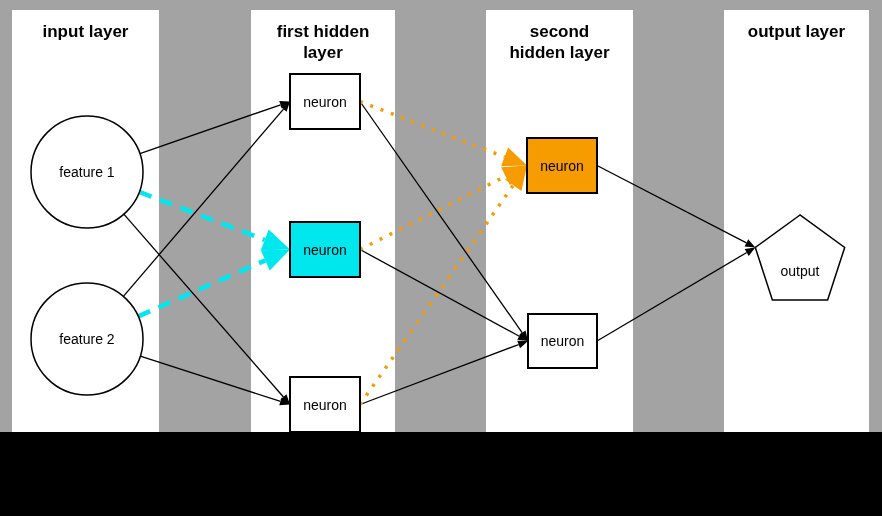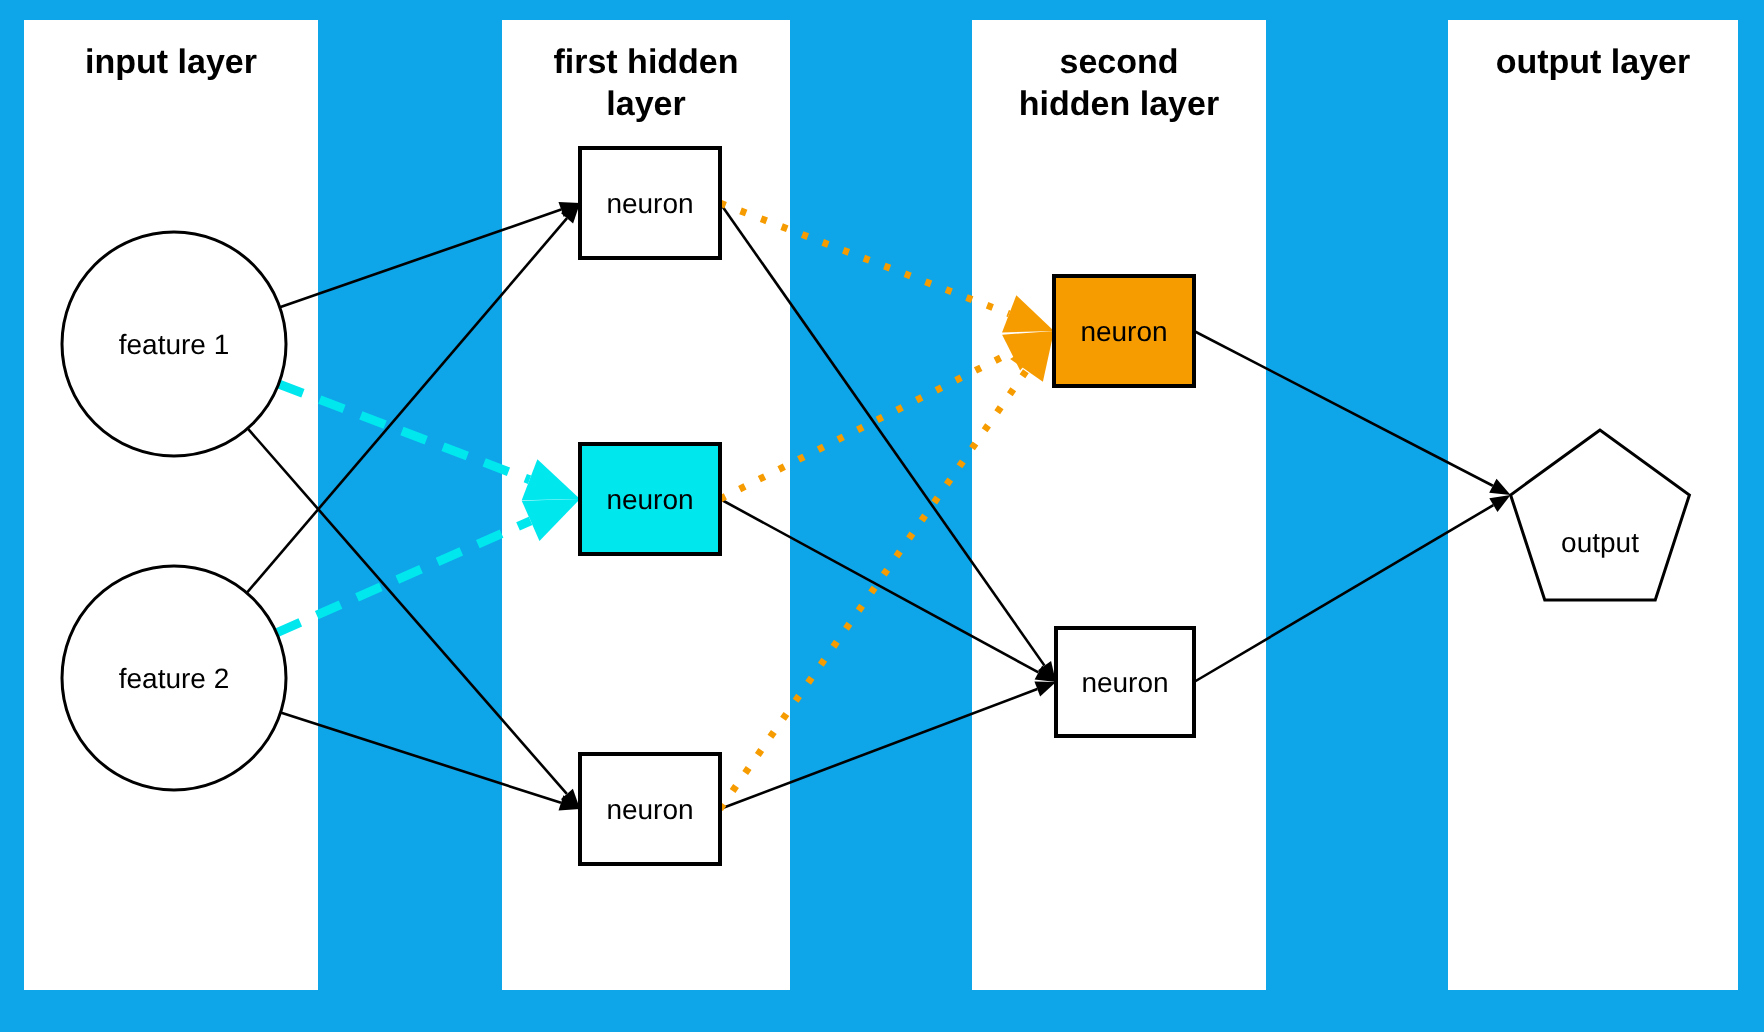--- a/index.html
+++ b/index.html
@@ -3,22 +3,22 @@
 <meta charset="utf-8">
 <style>
   html, body {
     margin: 0;
     padding: 0;
     background: #000000;
   }
   .stage {
     position: relative;
     width: 882px;
-    height: 516px;
-    background: #0ea5e9;
+    height: 432px;
+    background: #a3a3a3;
     overflow: hidden;
     font-family: "Liberation Sans", sans-serif;
   }
   svg text {
     font-family: "Liberation Sans", sans-serif;
     fill: #000000;
   }
   svg text.panel-title {
     font-size: 17px;
     font-weight: bold;

